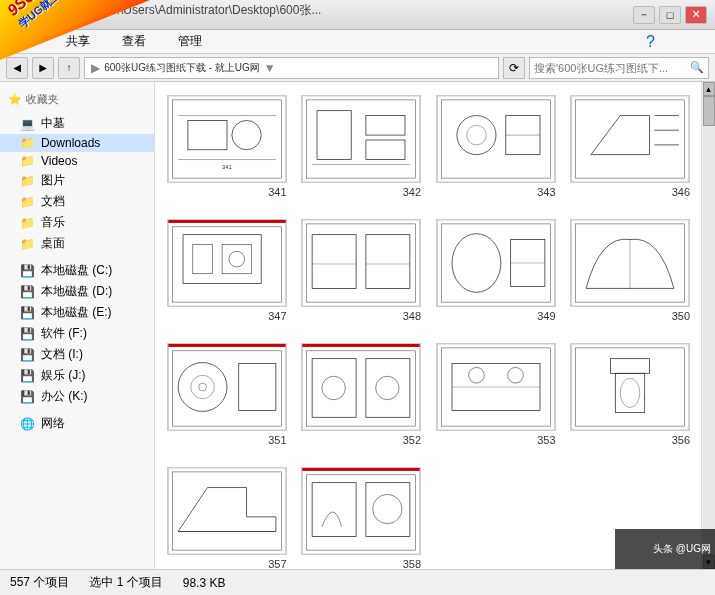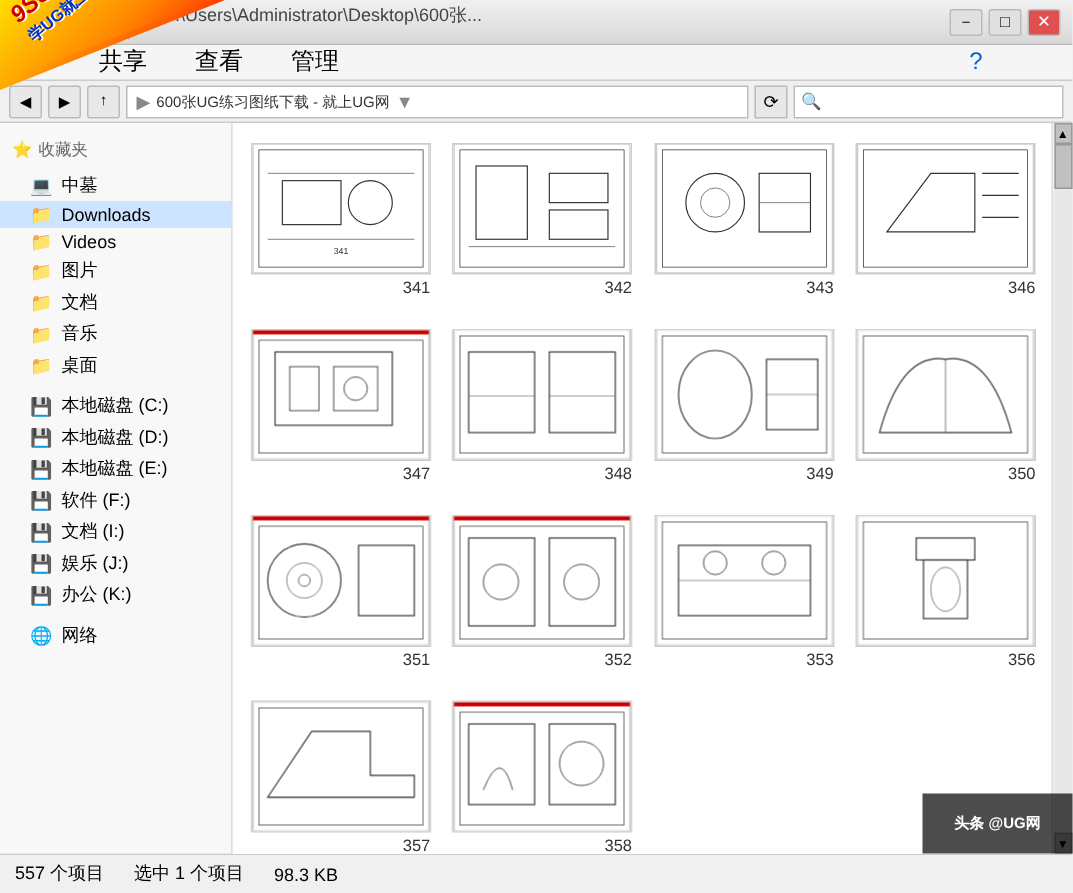--- a/index.html
+++ b/index.html
@@ -47,21 +47,21 @@
     
     .menu-bar {
       height: 24px;
       background: #f5f5f5;
       display: flex;
       align-items: center;
       padding: 0 60px;
       border-bottom: 1px solid #ccc;
       gap: 20px;
     }
-    .menu-item { font-size: 16px; cursor: pointer; padding: 2px 6px; }
+    .menu-item { font-size: 12px; cursor: pointer; padding: 2px 6px; }
 
     
     .address-bar {
       height: 28px;
       background: #f0f0f0;
       display: flex;
       align-items: center;
       padding: 0 6px;
       gap: 4px;
       border-bottom: 1px solid #ccc;
@@ -193,24 +193,23 @@
     
     .bottom-watermark {
       position: absolute;
       bottom: 26px;
       right: 0;
       width: 100px;
       height: 40px;
       background: rgba(0,0,0,0.7);
       color: white;
       font-size: 10px;
-      display: flex; align-items: center; justify-content: center;
+      display: flex; align-items: center; justify-content: flex-end;
       padding: 4px;
       z-index: 10;
-      font-weight: bold;
     }
   </style>
 </head>
 <body>
 
 <div class="watermark">
   <div style="position:absolute; top:0; left:0; width:140px; height:55px; background:linear-gradient(135deg, #ffdd00 0%, #ff8800 50%, #ff0000 100%); clip-path: polygon(0 0, 100% 0, 0 100%); z-index:1;"></div>
   <div style="position:absolute; top:6px; left:4px; z-index:2; transform:rotate(-40deg); transform-origin: top left;">
     <div style="color:#cc0000; font-weight:900; font-size:16px; font-style:italic; white-space:nowrap; text-shadow:1px 1px 0 #fff;">9SUG</div>
     <div style="color:#0033cc; font-weight:900; font-size:11px; white-space:nowrap; text-shadow:1px 1px 0 #fff;">学UG就上UG网</div>
@@ -242,20 +241,21 @@
   <div class="nav-btn">◀</div>
   <div class="nav-btn">▶</div>
   <div class="nav-btn">↑</div>
   <div class="address-input">
     <span style="color:#888; margin-right:4px;">▶</span>
     <span class="address-path">600张UG练习图纸下载 - 就上UG网</span>
     <span style="margin-left:4px; color:#888;">▼</span>
   </div>
   <div class="refresh-btn">⟳</div>
   <div class="search-box">
+    <input class="search-input" placeholder="搜索'600张UG练习图纸下..." style="">
     <span class="search-icon">🔍</span>
   </div>
 </div>
 
 <div class="main-content">
 
   <div class="sidebar">
 
     <div class="sidebar-section">
       <div class="sidebar-section-title">

